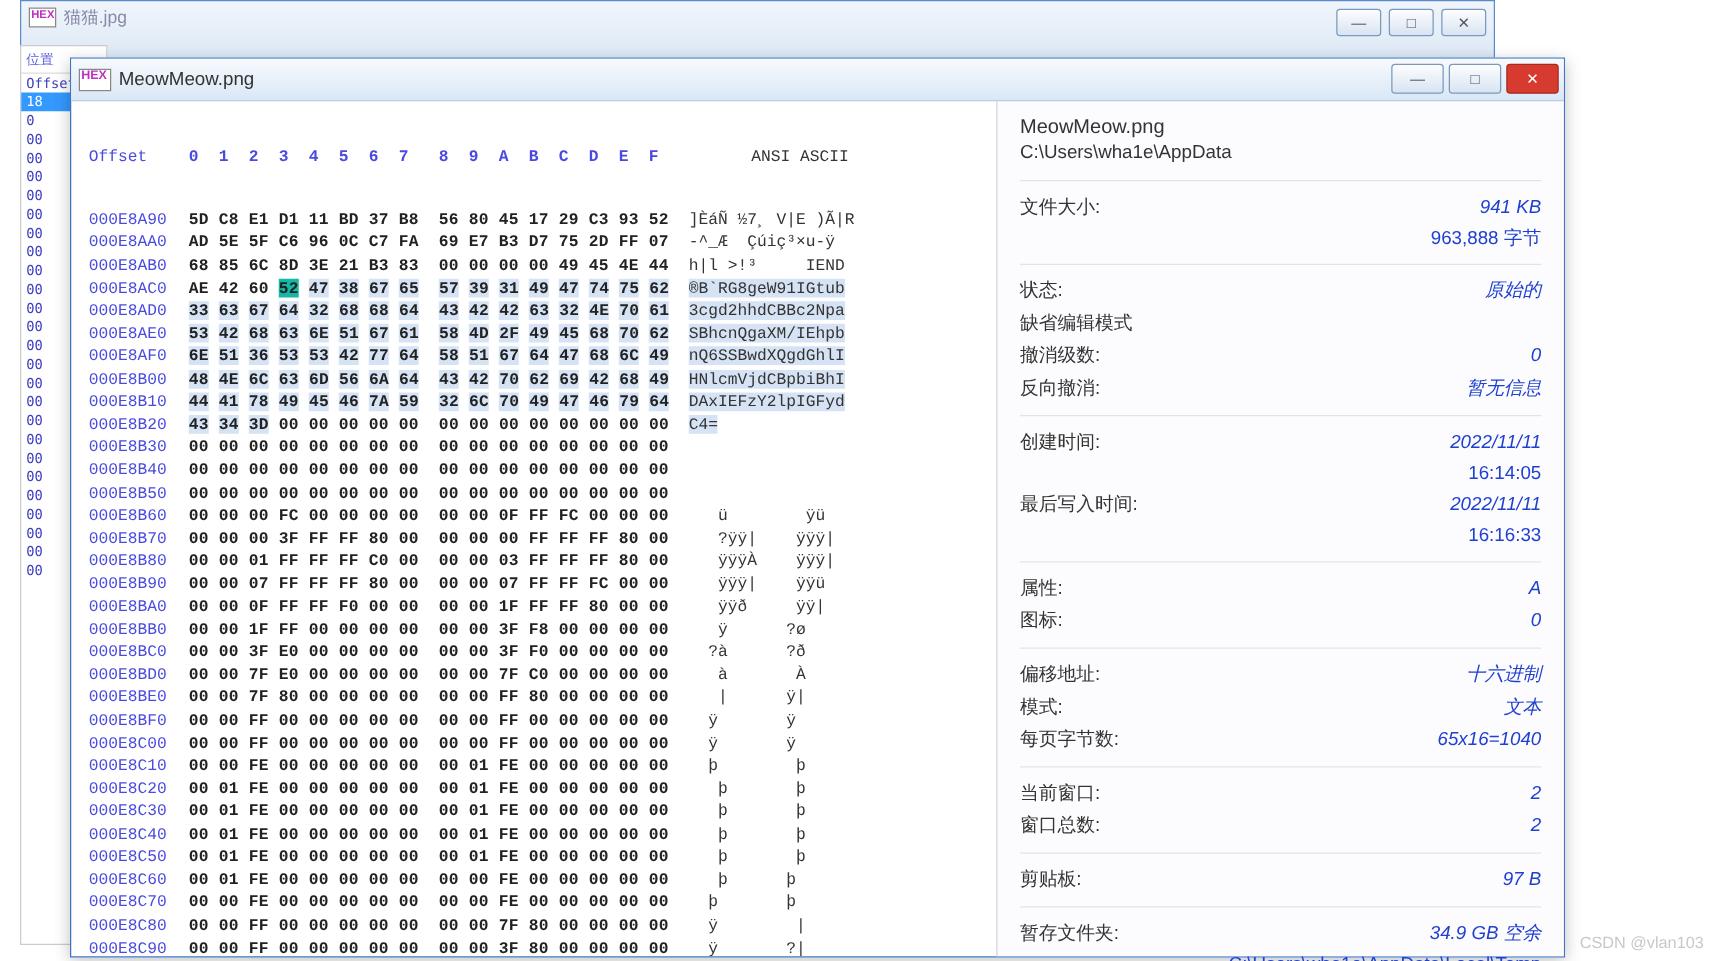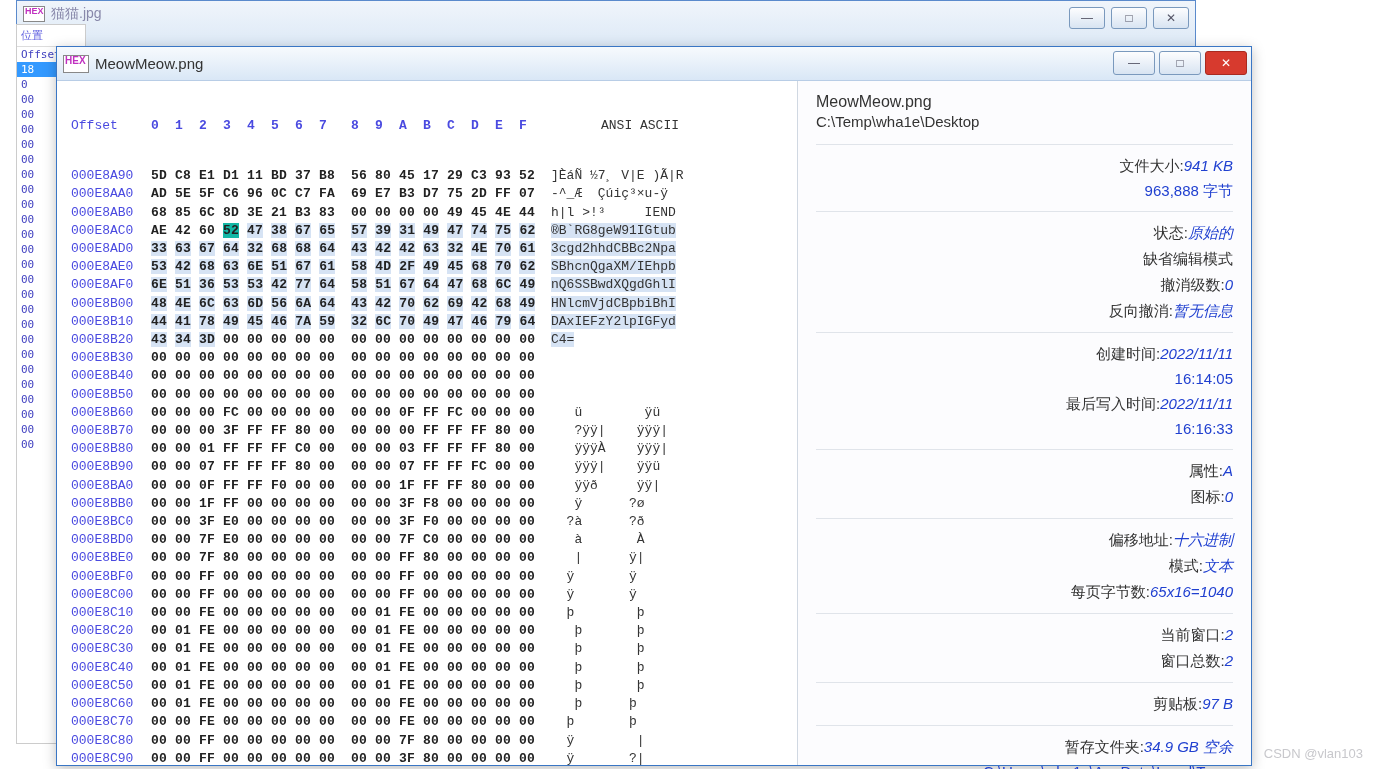--- a/index.html
+++ b/index.html
@@ -4,21 +4,21 @@
 <style>
 * { box-sizing: border-box; margin: 0; padding: 0; }
 body { font-family: "Segoe UI", Tahoma, sans-serif; font-size: 12px; background: #fff; width: 1375px; height: 769px; overflow: hidden; position: relative; }
 .bgwin { position: absolute; left: 16px; top: 0; width: 1180px; height: 58px; border: 1px solid #5a8acc; background: linear-gradient(#f0f5fb,#d8e6f5); }
 .bgwin .titlebar { display: flex; align-items: center; padding: 4px 6px; }
 .bgwin .hexicon { width: 22px; height: 16px; background: #fff; color: #c030c0; font-weight: bold; font-size: 9px; line-height: 8px; padding: 0 1px; border: 1px solid #888; margin-right: 6px; }
 .bgwin .title { color: #88a; font-size: 14px; }
 .btns { position: absolute; right: 6px; top: 6px; display: flex; gap: 6px; }
 .wbtn { width: 36px; height: 22px; border: 1px solid #7a99bd; border-radius: 3px; background: linear-gradient(#fdfdfe,#d8e4f2); display: flex; align-items: center; justify-content: center; color: #556; }
 .wbtn.close { background: linear-gradient(#f08585,#d04040); color: #fff; }
-.bgcontent { position: absolute; left: 16px; top: 24px; width: 70px; height: 720px; background: #fff; border: 1px solid #ccc; font-family: Consolas, monospace; font-size: 11px; }
+.bgcontent { position: absolute; left: 16px; top: 36px; width: 70px; height: 720px; background: #fff; border: 1px solid #ccc; font-family: Consolas, monospace; font-size: 11px; }
 .bgcontent .hdr { color: #6060e0; padding: 3px 4px; border-bottom: 1px solid #ddd; }
 .bgcontent .row { padding: 1px 4px; color: #4040c0; }
 .bgcontent .sel { background: #3399ff; color: #fff; }
 
 .window { position: absolute; left: 56px; top: 46px; width: 1196px; height: 720px; border: 1px solid #3a76c4; background: #fff; box-shadow: 0 3px 12px rgba(0,0,0,.25); }
 .titlebar2 { height: 34px; background: linear-gradient(#f7fafd,#d9e7f6); border-bottom: 1px solid #b8cde6; display: flex; align-items: center; padding: 0 6px; position: relative; }
 .titlebar2 .hexicon { width: 26px; height: 18px; background: #fff; color: #c030c0; font-weight: bold; font-size: 10px; line-height: 9px; padding: 0 1px; border: 1px solid #888; margin-right: 6px; }
 .titlebar2 .title { font-size: 15px; color: #333; }
 .btns2 { position: absolute; right: 4px; top: 4px; display: flex; gap: 4px; }
 .btns2 .wbtn { width: 42px; height: 24px; }
@@ -32,21 +32,21 @@
 .hexpane .bytes { width: 400px; letter-spacing: 0.2px; font-weight: bold; }
 .hexpane .ascii { color: #333; }
 .hexpane .hl { background: #d6e3f4; }
 .hexpane .hlgold { background: #14b8a6; }
 
 .info { flex: 1; border-left: 1px solid #d0d8e2; background: #fcfcfe; padding: 12px 18px; font-size: 15px; color: #333; }
 .info .fname { font-size: 16px; margin-bottom: 2px; }
 .info .fpath { font-size: 15px; margin-bottom: 14px; }
 .info .group { border-top: 1px solid #e0e4ea; padding: 8px 0; }
 .info .group:first-of-type { border-top: none; }
-.info .kv { display: flex; justify-content: flex-end; line-height: 26px; }
+.info .kv { display: flex; justify-content: space-between; line-height: 26px; }
 .info .kv .k { color: #333; }
 .info .kv .v { color: #2040d0; text-align: right; font-style: italic; }
 .info .subv { text-align: right; color: #2040d0; line-height: 24px; }
 
 .watermark { position: absolute; right: 12px; bottom: 8px; font-size: 13px; color: #c8c8cc; }
 </style>
 </head>
 <body>
 
 <div class="bgwin">
@@ -108,21 +108,21 @@
     <div class="hexpane">
       <div class="hdr line">
         <span class="off">Offset</span>
         <span class="bytes">0  1  2  3  4  5  6  7   8  9  A  B  C  D  E  F</span>
         <span class="ascii" style="padding-left:50px">ANSI ASCII</span>
       </div>
       <div id="hex-rows"><div class="line"><span class="off">000E8A90</span><span class="bytes">5D C8 E1 D1 11 BD 37 B8  56 80 45 17 29 C3 93 52</span><span class="ascii">]ÈáÑ ½7¸ V|E )Ã|R</span></div><div class="line"><span class="off">000E8AA0</span><span class="bytes">AD 5E 5F C6 96 0C C7 FA  69 E7 B3 D7 75 2D FF 07</span><span class="ascii">-^_Æ  Çúiç³×u-ÿ</span></div><div class="line"><span class="off">000E8AB0</span><span class="bytes">68 85 6C 8D 3E 21 B3 83  00 00 00 00 49 45 4E 44</span><span class="ascii">h|l &gt;!³     IEND</span></div><div class="line"><span class="off">000E8AC0</span><span class="bytes">AE 42 60 <span class="hlgold">52</span> <span class="hl">47</span> <span class="hl">38</span> <span class="hl">67</span> <span class="hl">65</span>  <span class="hl">57</span> <span class="hl">39</span> <span class="hl">31</span> <span class="hl">49</span> <span class="hl">47</span> <span class="hl">74</span> <span class="hl">75</span> <span class="hl">62</span></span><span class="ascii"><span class="hl">®B`RG8geW91IGtub</span></span></div><div class="line"><span class="off">000E8AD0</span><span class="bytes"><span class="hl">33</span> <span class="hl">63</span> <span class="hl">67</span> <span class="hl">64</span> <span class="hl">32</span> <span class="hl">68</span> <span class="hl">68</span> <span class="hl">64</span>  <span class="hl">43</span> <span class="hl">42</span> <span class="hl">42</span> <span class="hl">63</span> <span class="hl">32</span> <span class="hl">4E</span> <span class="hl">70</span> <span class="hl">61</span></span><span class="ascii"><span class="hl">3cgd2hhdCBBc2Npa</span></span></div><div class="line"><span class="off">000E8AE0</span><span class="bytes"><span class="hl">53</span> <span class="hl">42</span> <span class="hl">68</span> <span class="hl">63</span> <span class="hl">6E</span> <span class="hl">51</span> <span class="hl">67</span> <span class="hl">61</span>  <span class="hl">58</span> <span class="hl">4D</span> <span class="hl">2F</span> <span class="hl">49</span> <span class="hl">45</span> <span class="hl">68</span> <span class="hl">70</span> <span class="hl">62</span></span><span class="ascii"><span class="hl">SBhcnQgaXM/IEhpb</span></span></div><div class="line"><span class="off">000E8AF0</span><span class="bytes"><span class="hl">6E</span> <span class="hl">51</span> <span class="hl">36</span> <span class="hl">53</span> <span class="hl">53</span> <span class="hl">42</span> <span class="hl">77</span> <span class="hl">64</span>  <span class="hl">58</span> <span class="hl">51</span> <span class="hl">67</span> <span class="hl">64</span> <span class="hl">47</span> <span class="hl">68</span> <span class="hl">6C</span> <span class="hl">49</span></span><span class="ascii"><span class="hl">nQ6SSBwdXQgdGhlI</span></span></div><div class="line"><span class="off">000E8B00</span><span class="bytes"><span class="hl">48</span> <span class="hl">4E</span> <span class="hl">6C</span> <span class="hl">63</span> <span class="hl">6D</span> <span class="hl">56</span> <span class="hl">6A</span> <span class="hl">64</span>  <span class="hl">43</span> <span class="hl">42</span> <span class="hl">70</span> <span class="hl">62</span> <span class="hl">69</span> <span class="hl">42</span> <span class="hl">68</span> <span class="hl">49</span></span><span class="ascii"><span class="hl">HNlcmVjdCBpbiBhI</span></span></div><div class="line"><span class="off">000E8B10</span><span class="bytes"><span class="hl">44</span> <span class="hl">41</span> <span class="hl">78</span> <span class="hl">49</span> <span class="hl">45</span> <span class="hl">46</span> <span class="hl">7A</span> <span class="hl">59</span>  <span class="hl">32</span> <span class="hl">6C</span> <span class="hl">70</span> <span class="hl">49</span> <span class="hl">47</span> <span class="hl">46</span> <span class="hl">79</span> <span class="hl">64</span></span><span class="ascii"><span class="hl">DAxIEFzY2lpIGFyd</span></span></div><div class="line"><span class="off">000E8B20</span><span class="bytes"><span class="hl">43</span> <span class="hl">34</span> <span class="hl">3D</span> 00 00 00 00 00  00 00 00 00 00 00 00 00</span><span class="ascii"><span class="hl">C4=</span></span></div><div class="line"><span class="off">000E8B30</span><span class="bytes">00 00 00 00 00 00 00 00  00 00 00 00 00 00 00 00</span><span class="ascii"></span></div><div class="line"><span class="off">000E8B40</span><span class="bytes">00 00 00 00 00 00 00 00  00 00 00 00 00 00 00 00</span><span class="ascii"></span></div><div class="line"><span class="off">000E8B50</span><span class="bytes">00 00 00 00 00 00 00 00  00 00 00 00 00 00 00 00</span><span class="ascii"></span></div><div class="line"><span class="off">000E8B60</span><span class="bytes">00 00 00 FC 00 00 00 00  00 00 0F FF FC 00 00 00</span><span class="ascii">   ü        ÿü</span></div><div class="line"><span class="off">000E8B70</span><span class="bytes">00 00 00 3F FF FF 80 00  00 00 00 FF FF FF 80 00</span><span class="ascii">   ?ÿÿ|    ÿÿÿ|</span></div><div class="line"><span class="off">000E8B80</span><span class="bytes">00 00 01 FF FF FF C0 00  00 00 03 FF FF FF 80 00</span><span class="ascii">   ÿÿÿÀ    ÿÿÿ|</span></div><div class="line"><span class="off">000E8B90</span><span class="bytes">00 00 07 FF FF FF 80 00  00 00 07 FF FF FC 00 00</span><span class="ascii">   ÿÿÿ|    ÿÿü</span></div><div class="line"><span class="off">000E8BA0</span><span class="bytes">00 00 0F FF FF F0 00 00  00 00 1F FF FF 80 00 00</span><span class="ascii">   ÿÿð     ÿÿ|</span></div><div class="line"><span class="off">000E8BB0</span><span class="bytes">00 00 1F FF 00 00 00 00  00 00 3F F8 00 00 00 00</span><span class="ascii">   ÿ      ?ø</span></div><div class="line"><span class="off">000E8BC0</span><span class="bytes">00 00 3F E0 00 00 00 00  00 00 3F F0 00 00 00 00</span><span class="ascii">  ?à      ?ð</span></div><div class="line"><span class="off">000E8BD0</span><span class="bytes">00 00 7F E0 00 00 00 00  00 00 7F C0 00 00 00 00</span><span class="ascii">   à       À</span></div><div class="line"><span class="off">000E8BE0</span><span class="bytes">00 00 7F 80 00 00 00 00  00 00 FF 80 00 00 00 00</span><span class="ascii">   |      ÿ|</span></div><div class="line"><span class="off">000E8BF0</span><span class="bytes">00 00 FF 00 00 00 00 00  00 00 FF 00 00 00 00 00</span><span class="ascii">  ÿ       ÿ</span></div><div class="line"><span class="off">000E8C00</span><span class="bytes">00 00 FF 00 00 00 00 00  00 00 FF 00 00 00 00 00</span><span class="ascii">  ÿ       ÿ</span></div><div class="line"><span class="off">000E8C10</span><span class="bytes">00 00 FE 00 00 00 00 00  00 01 FE 00 00 00 00 00</span><span class="ascii">  þ        þ</span></div><div class="line"><span class="off">000E8C20</span><span class="bytes">00 01 FE 00 00 00 00 00  00 01 FE 00 00 00 00 00</span><span class="ascii">   þ       þ</span></div><div class="line"><span class="off">000E8C30</span><span class="bytes">00 01 FE 00 00 00 00 00  00 01 FE 00 00 00 00 00</span><span class="ascii">   þ       þ</span></div><div class="line"><span class="off">000E8C40</span><span class="bytes">00 01 FE 00 00 00 00 00  00 01 FE 00 00 00 00 00</span><span class="ascii">   þ       þ</span></div><div class="line"><span class="off">000E8C50</span><span class="bytes">00 01 FE 00 00 00 00 00  00 01 FE 00 00 00 00 00</span><span class="ascii">   þ       þ</span></div><div class="line"><span class="off">000E8C60</span><span class="bytes">00 01 FE 00 00 00 00 00  00 00 FE 00 00 00 00 00</span><span class="ascii">   þ      þ</span></div><div class="line"><span class="off">000E8C70</span><span class="bytes">00 00 FE 00 00 00 00 00  00 00 FE 00 00 00 00 00</span><span class="ascii">  þ       þ</span></div><div class="line"><span class="off">000E8C80</span><span class="bytes">00 00 FF 00 00 00 00 00  00 00 7F 80 00 00 00 00</span><span class="ascii">  ÿ        |</span></div><div class="line"><span class="off">000E8C90</span><span class="bytes">00 00 FF 00 00 00 00 00  00 00 3F 80 00 00 00 00</span><span class="ascii">  ÿ       ?|</span></div></div>
     </div>
     <div class="info">
       <div class="fname">MeowMeow.png</div>
-      <div class="fpath">C:\Temp\wha1e\Desktop</div>
+      <div class="fpath">C:\Users\wha1e\AppData</div>
 
       <div class="group">
         <div class="kv">
             <span class="k">文件大小:</span>
             <span class="v">941 KB</span>
           </div>
         <div class="subv">963,888 字节</div>
       </div>
 
       <div class="group">

